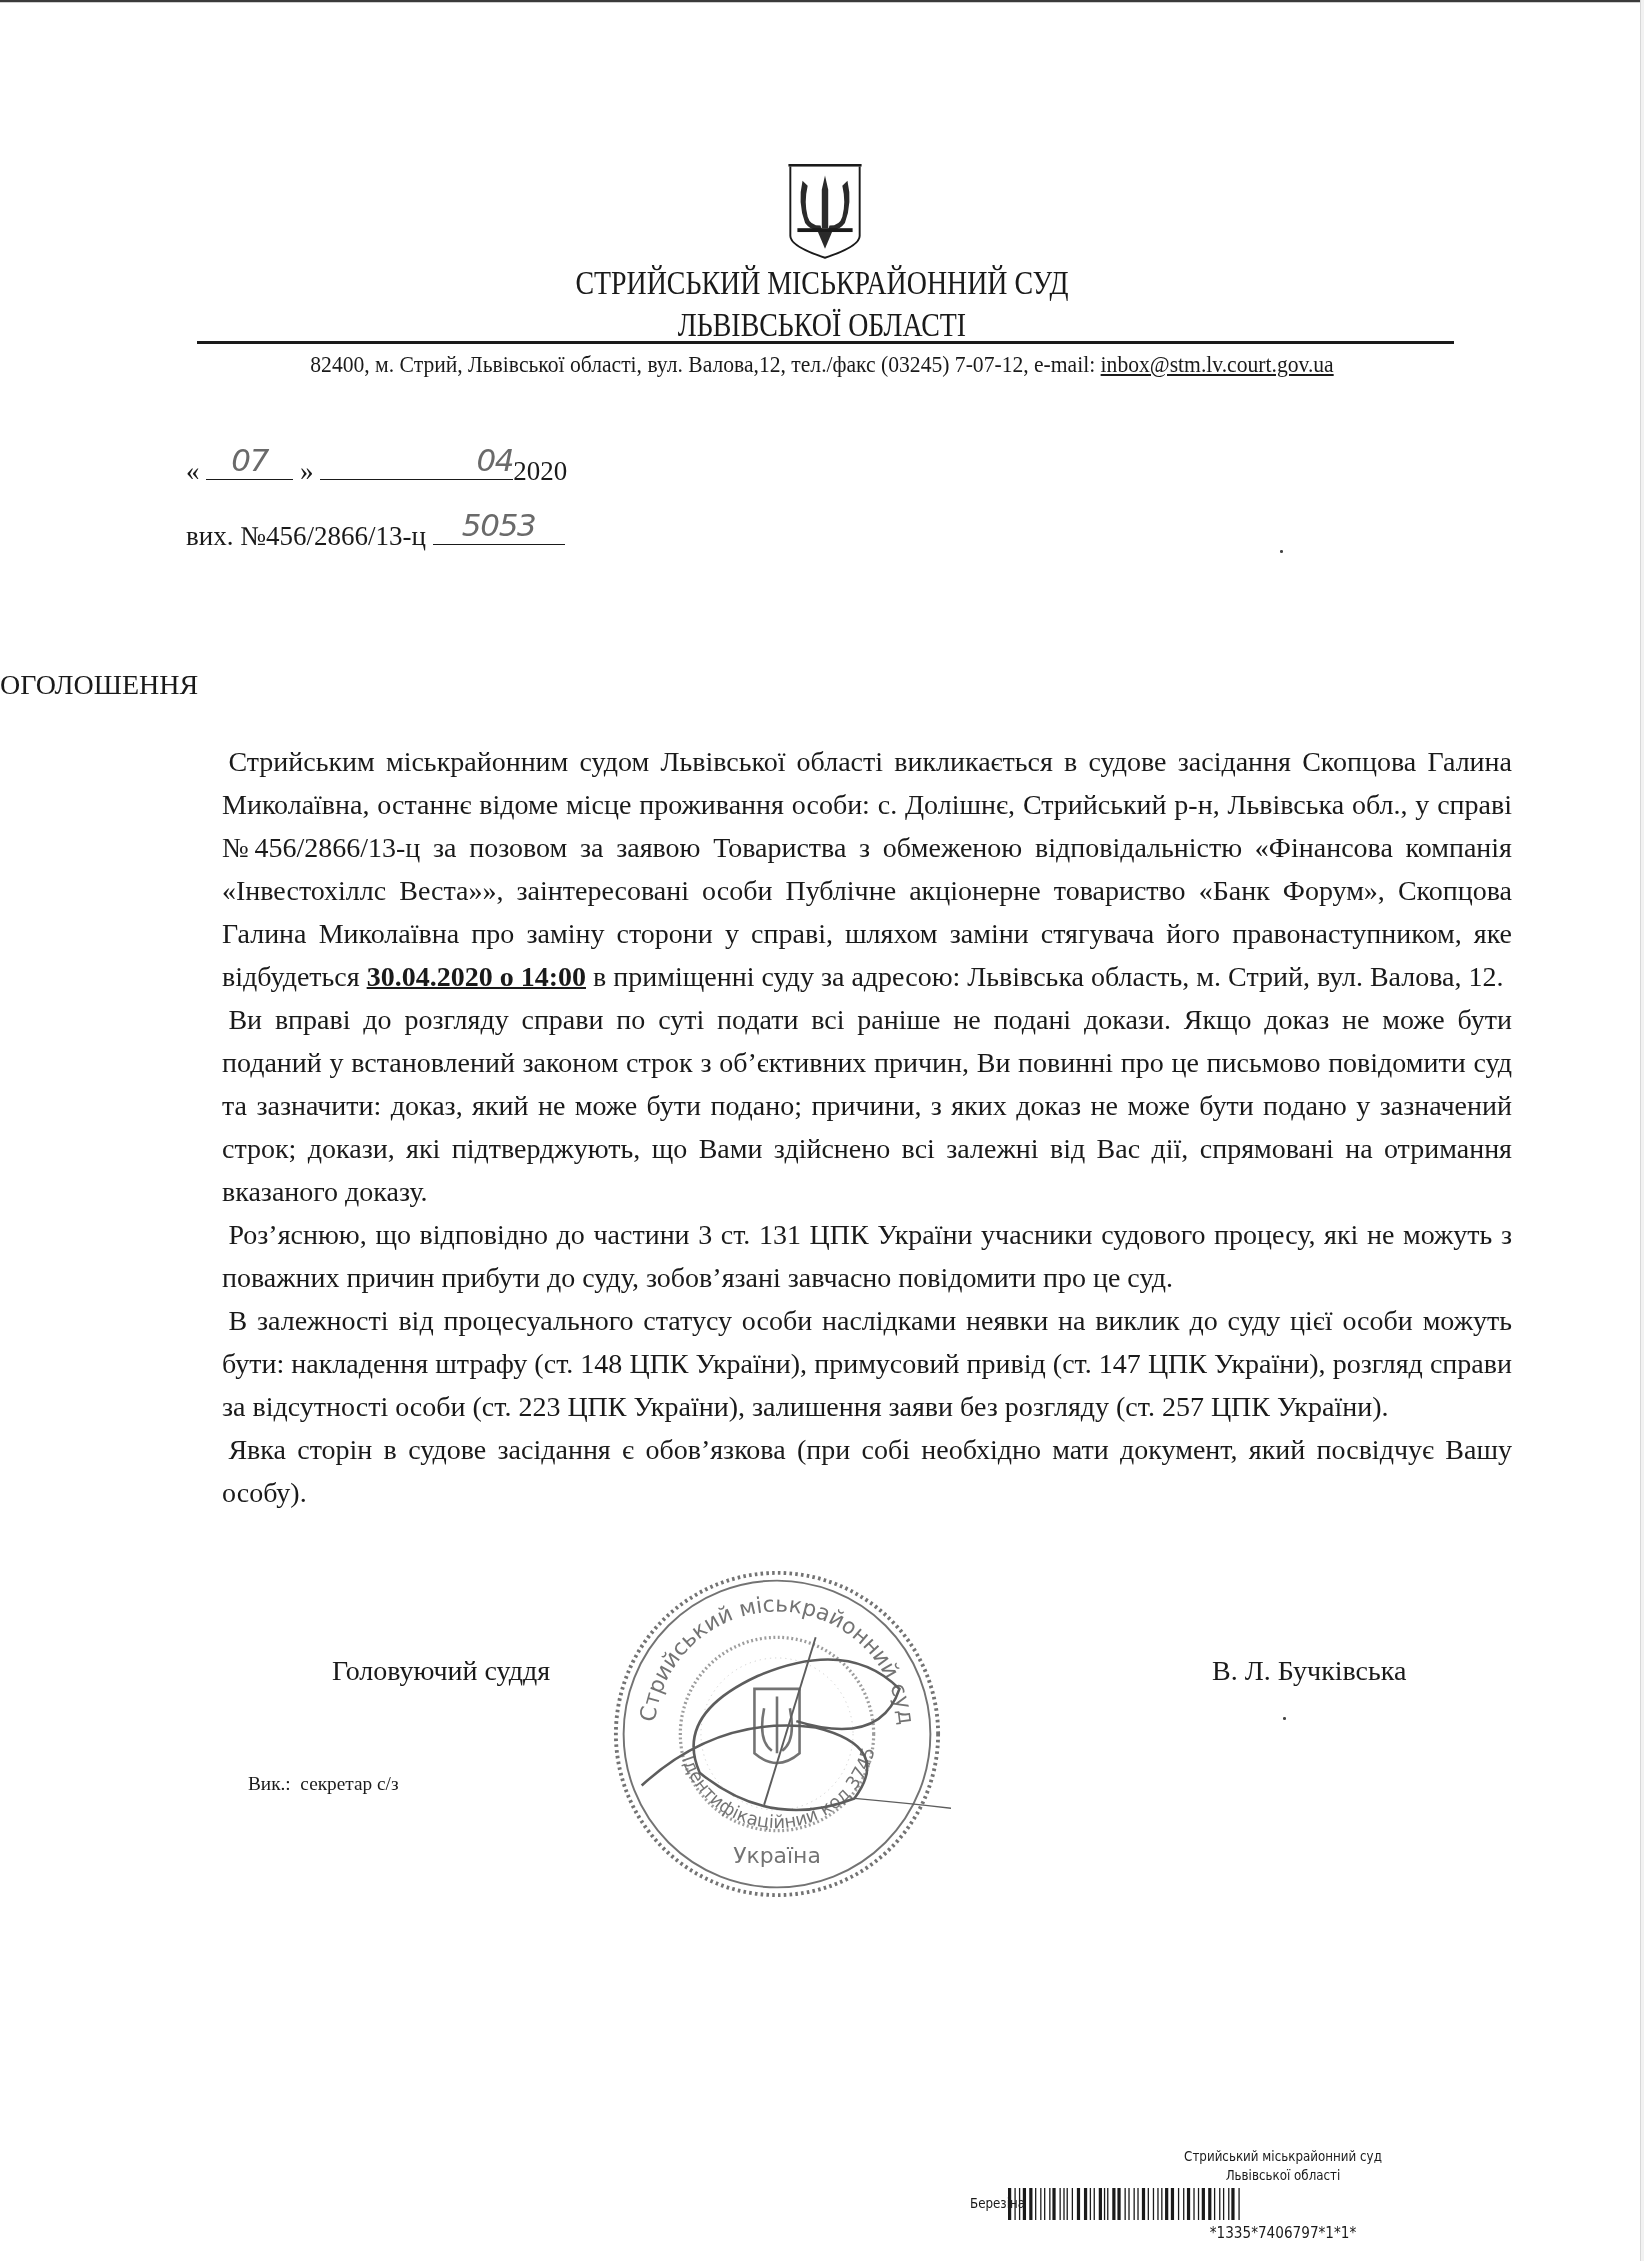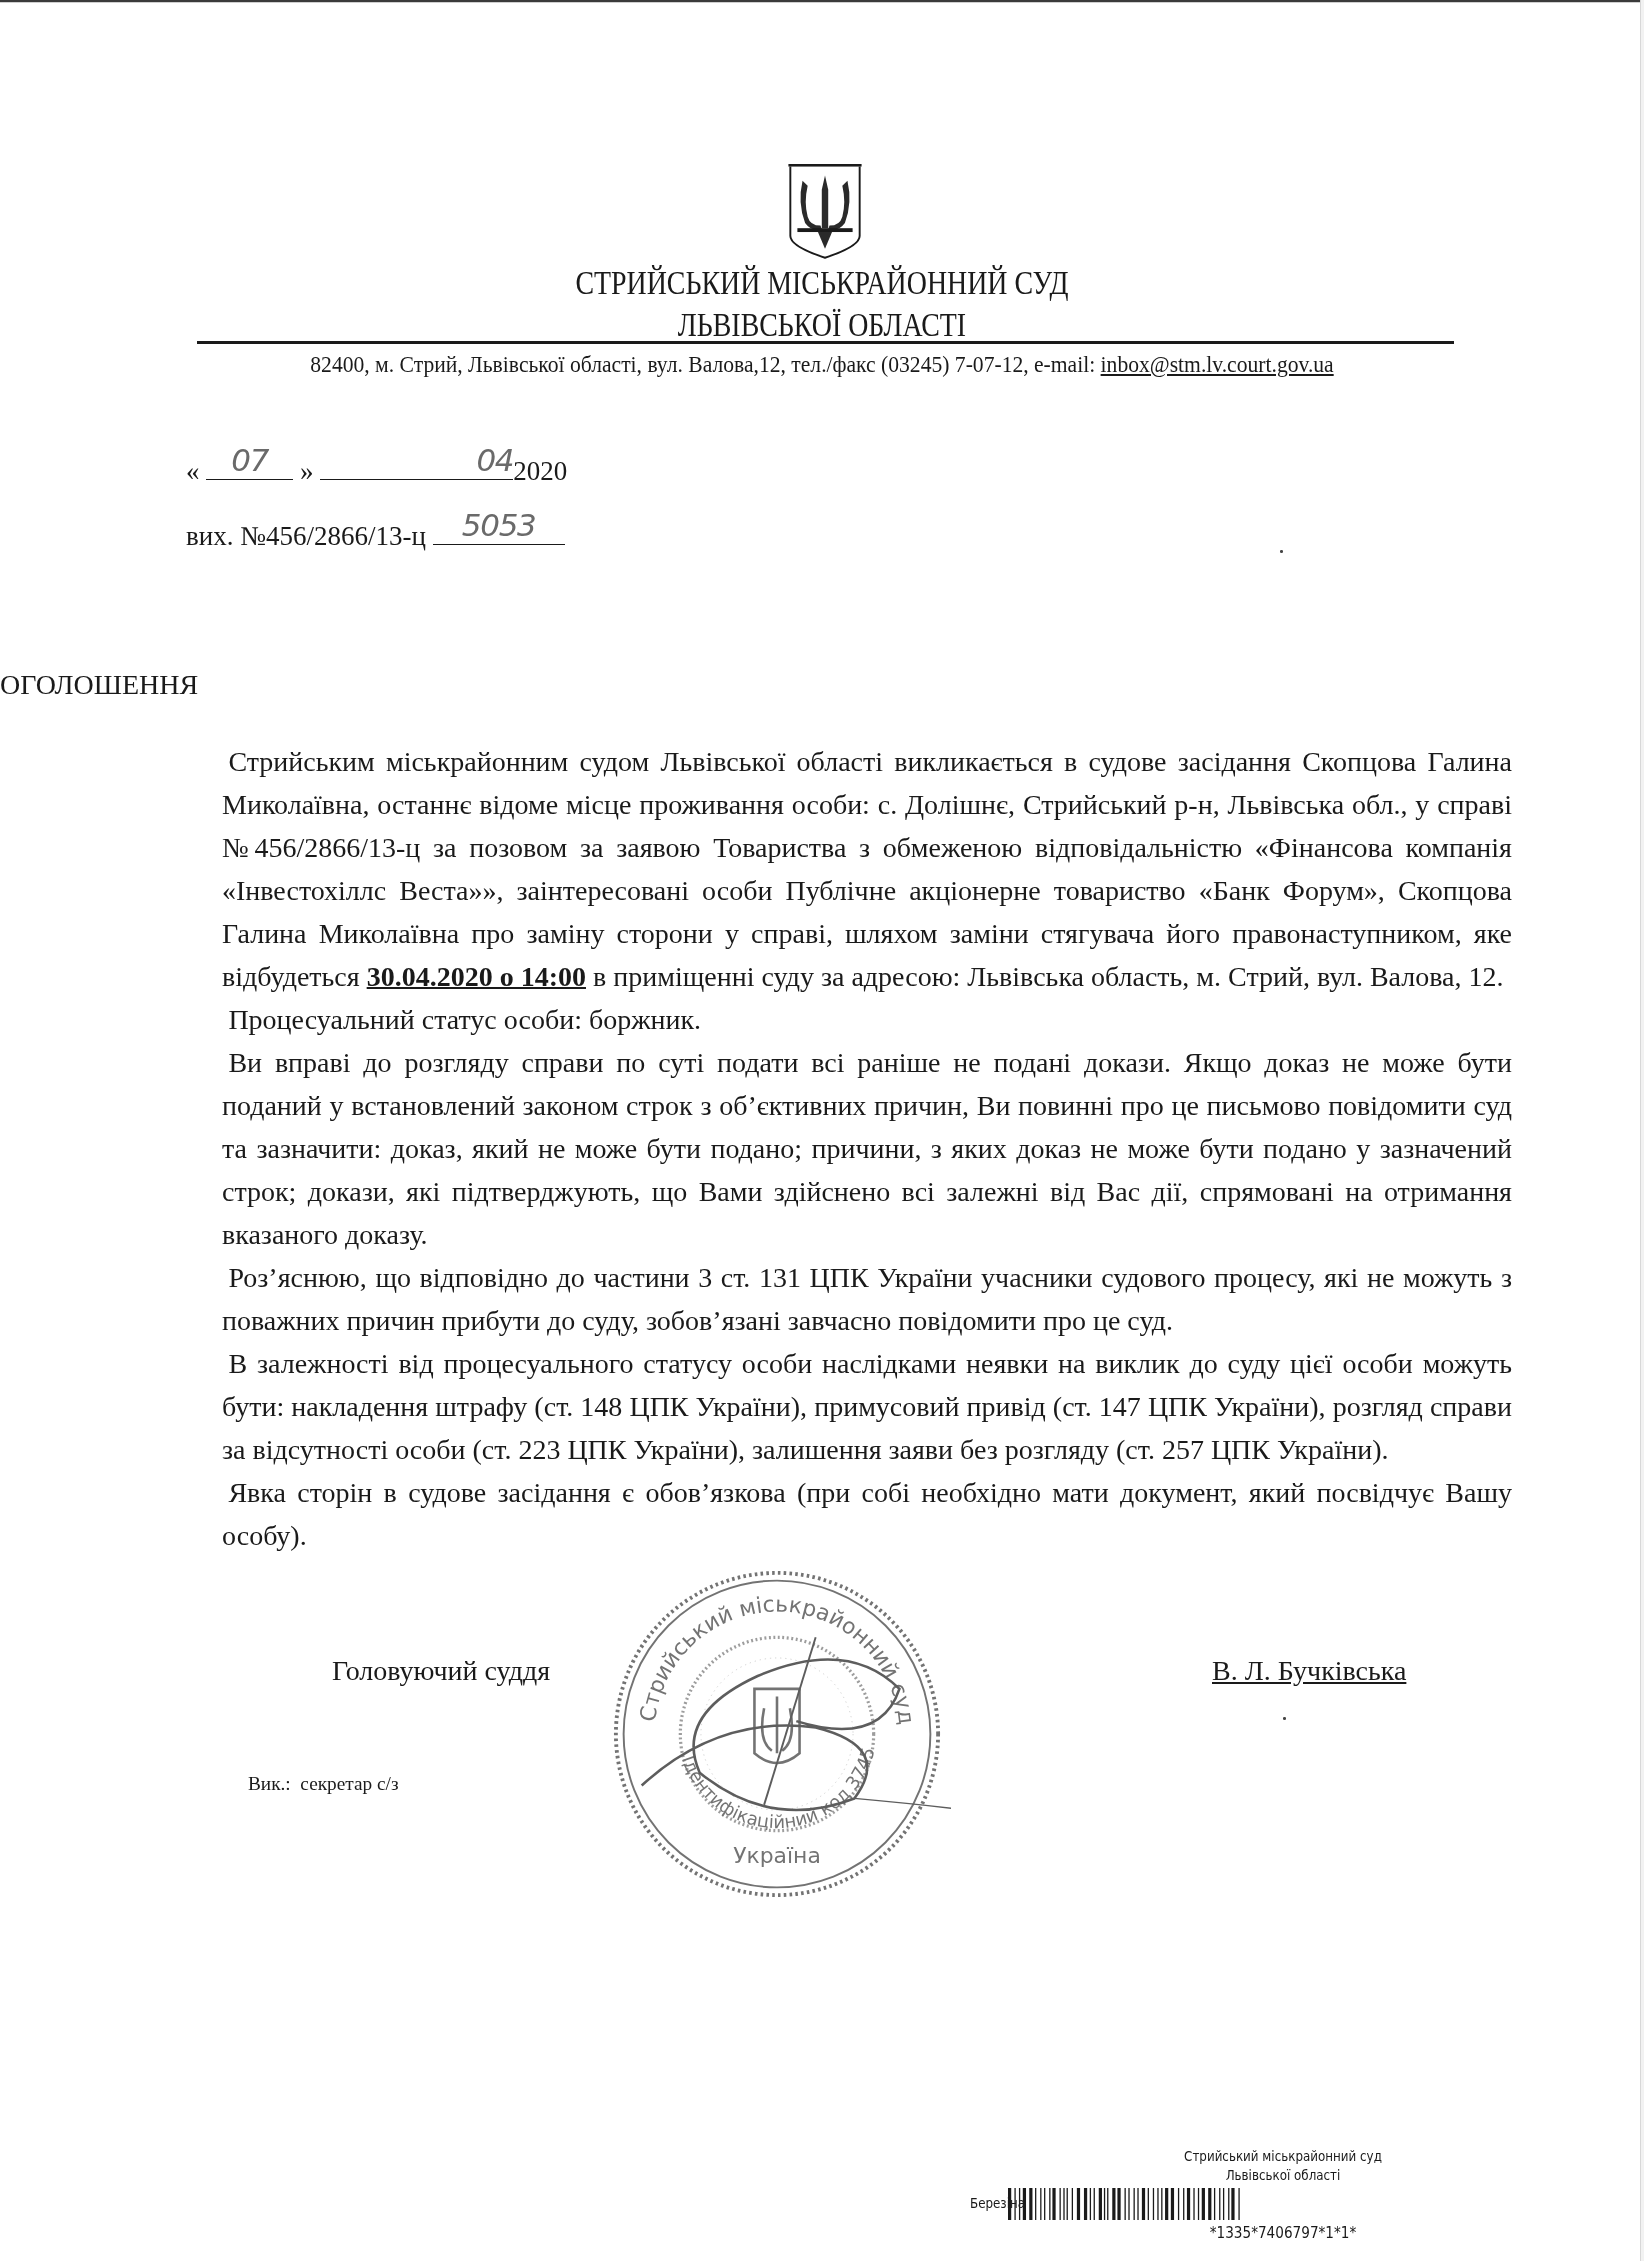--- a/index.html
+++ b/index.html
@@ -23,21 +23,21 @@
   .blank{display:inline-block;border-bottom:1.9px solid #1a1a1a;position:relative;vertical-align:baseline;height:28px;}
   .hand{position:absolute;left:0;right:0;bottom:1.3px;text-align:center;
         font-family:"DejaVu Sans",sans-serif;font-style:italic;color:#6a6a6a;font-size:31px;
         letter-spacing:-1.3px;}
   .outno{left:186px;top:516px;font-size:27px;white-space:nowrap;}
   .heading{left:0;width:1644px;top:669px;font-size:28px;}
   .body-text{left:222px;top:740px;width:1290px;font-size:28px;line-height:43px;}
   .body-text p{margin:0;text-align:justify;text-indent:0;}
   .hl{font-weight:bold;text-decoration:underline;text-decoration-thickness:1.9px;margin-top:38px;}
   .sig-role{left:332px;top:1655px;font-size:28px;}
-  .sig-name{left:1212px;top:1655px;font-size:28px;text-decoration:underline;}
+  .sig-name{left:1212px;top:1655px;font-size:28px;}
   .vik{left:248px;top:1773px;font-size:19.3px;white-space:pre;}
   .stamp{left:603px;top:1560px;width:348px;height:348px;opacity:0.82;}
   .bc-org{left:1070px;top:2147px;width:426px;text-align:center;font-family:"DejaVu Sans",sans-serif;
           font-size:14px;line-height:19.3px;transform:scaleX(0.85);transform-origin:center;}
   .bc-city{left:970px;top:2195px;font-family:"DejaVu Sans",sans-serif;font-size:14px;
            transform:scaleX(0.85);transform-origin:left;}
   .barcode{left:1008px;top:2188px;width:233px;height:32px;}
   .bc-num{left:1070px;top:2223px;width:426px;text-align:center;font-family:"DejaVu Sans",sans-serif;
           font-size:16px;transform:scaleX(0.85);transform-origin:center;}
   .speck{position:absolute;width:2.6px;height:2.6px;background:#444;border-radius:50%;}
@@ -74,21 +74,20 @@
 
 <div class="abs outno">
   <span>вих. №456/2866/13-ц</span>
   <span class="blank" style="width:132px"><span class="hand">5053</span></span>
 </div>
 
 <div class="abs heading">ОГОЛОШЕННЯ</div>
 
 <div class="abs body-text">
   <p style="text-indent:6.4px"><span style="display:inline-block;width:0"></span><span>Стрийським міськрайонним судом Львівської області викликається в судове засідання Скопцова Галина Миколаївна, останнє відоме місце проживання особи:    с. Долішнє, Стрийський р-н, Львівська обл., у справі №456/2866/13-ц за позовом за заявою Товариства з обмеженою відповідальністю «Фінансова компанія «Інвестохіллс Веста»», заінтересовані особи Публічне акціонерне товариство «Банк Форум», Скопцова Галина Миколаївна про заміну сторони у справі, шляхом заміни стягувача його правонаступником, яке відбудеться </span><span class="hl">30.04.2020   о   14:00</span><span> в приміщенні суду за адресою: Львівська область, м. Стрий, вул. Валова, 12.</span></p>
-  <p style="text-indent:6.4px">Процесуальний статус особи: боржник.</p>
   <p style="text-indent:6.4px">Ви вправі до розгляду справи по суті подати всі раніше не подані докази. Якщо доказ не може бути поданий у встановлений законом строк з об’єктивних причин, Ви повинні про це письмово повідомити суд та зазначити: доказ, який не може бути подано; причини, з яких доказ не може бути подано у зазначений строк; докази, які підтверджують, що Вами здійснено всі залежні від Вас дії, спрямовані на отримання вказаного доказу.</p>
   <p style="text-indent:6.4px">Роз’яснюю, що відповідно до частини 3 ст. 131 ЦПК України учасники судового процесу, які не можуть з поважних причин прибути до суду, зобов’язані завчасно повідомити про це суд.</p>
   <p style="text-indent:6.4px">В залежності від процесуального статусу особи наслідками неявки на виклик до суду цієї особи можуть бути: накладення штрафу (ст. 148 ЦПК України), примусовий привід (ст. 147 ЦПК України), розгляд справи за відсутності особи (ст. 223 ЦПК України), залишення заяви без розгляду (ст. 257 ЦПК України).</p>
   <p style="text-indent:6.4px">Явка сторін в судове засідання є обов’язкова (при собі необхідно мати документ, який посвідчує Вашу особу).</p>
 </div>
 
 <svg class="abs stamp" viewBox="0 0 540 540">
   <defs>
     <path id="arcTop" d="M 80 270 A 190 190 0 1 1 460 270"></path>
     <path id="arcBot" d="M 120 300 A 155 155 0 0 0 420 300"></path>

